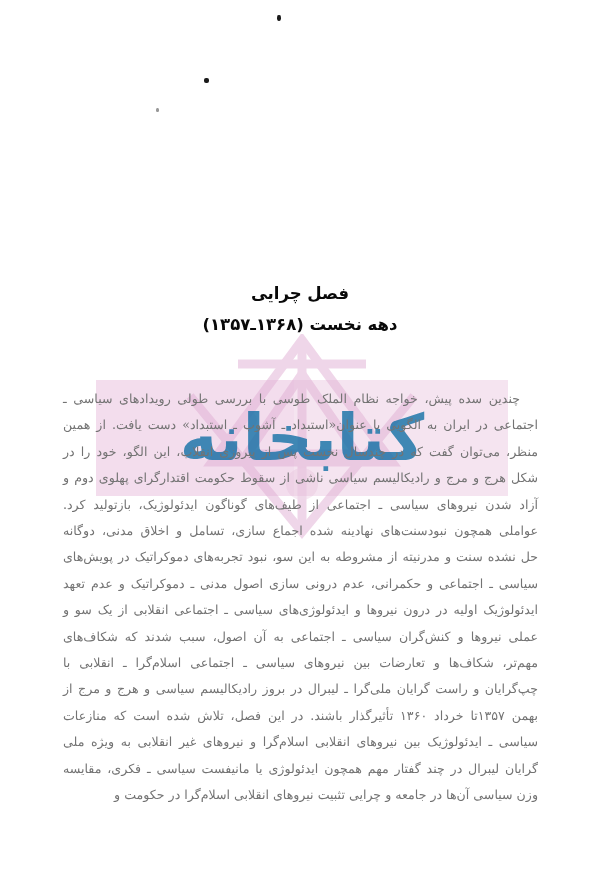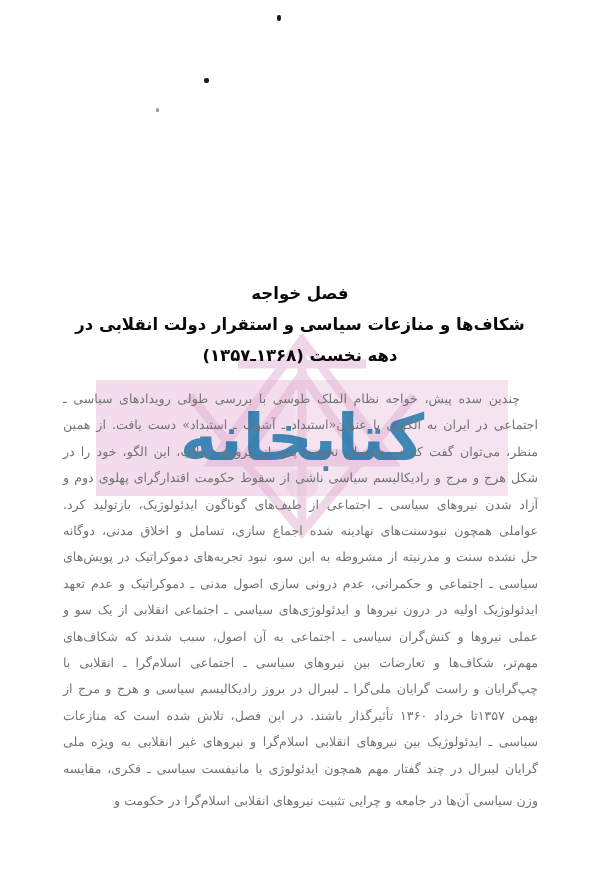--- a/index.html
+++ b/index.html
@@ -130,21 +130,20 @@
     display: block;
     text-align: justify;
     text-align-last: justify;
     white-space: normal;
   }
   .body-line.last-of-par {
     display: block;
     text-align: justify;
     text-align-last: right;
     white-space: normal;
-    margin-top: 6px;
   }
 </style>
 </head>
 <body>
 
 <div class="page">
 
   <div class="speck speck-a"></div>
   <div class="speck speck-b"></div>
   <div class="speck speck-c"></div>
@@ -163,22 +162,21 @@
       <g fill="#e3b9d7" opacity="0.55">
         <circle cx="150" cy="150" r="16"></circle>
         <circle cx="96" cy="86" r="9"></circle>
         <circle cx="204" cy="86" r="9"></circle>
       </g>
     </svg>
     <div class="wm-text">کتابخانه</div>
   </div>
 
   <div class="heading">
-    <div class="heading-line">فصل خواجه</div>
-    <div class="heading-line h-main">شکاف‌ها و منازعات سیاسی و استقرار دولت انقلابی در</div>
+    <div class="heading-line">فصل چرایی</div>
     <div class="heading-line h-main">دهه نخست (۱۳۶۸ـ۱۳۵۷)</div>
   </div>
 
   <div class="body-block">
     <div class="body-line first-line">چندین سده پیش، خواجه نظام الملک طوسی با بررسی طولی رویدادهای سیاسی ـ</div>
     <div class="body-line flat">اجتماعی در ایران به الگویی با عنوان«استبداد ـ آشوب ـ استبداد» دست یافت. از همین</div>
     <div class="body-line flat">منظر، می‌توان گفت که در چندسال نخست پس از پیروزی انقلاب، این الگو، خود را در</div>
     <div class="body-line flat">شکل هرج و مرج و رادیکالیسم سیاسی ناشی از سقوط حکومت اقتدارگرای پهلوی دوم و</div>
     <div class="body-line flat">آزاد شدن نیروهای سیاسی ـ اجتماعی از طیف‌های گوناگون ایدئولوژیک، بازتولید کرد.</div>
     <div class="body-line flat">عواملی همچون نبودسنت‌های نهادینه شده اجماع سازی، تسامل و اخلاق مدنی، دوگانه</div>

